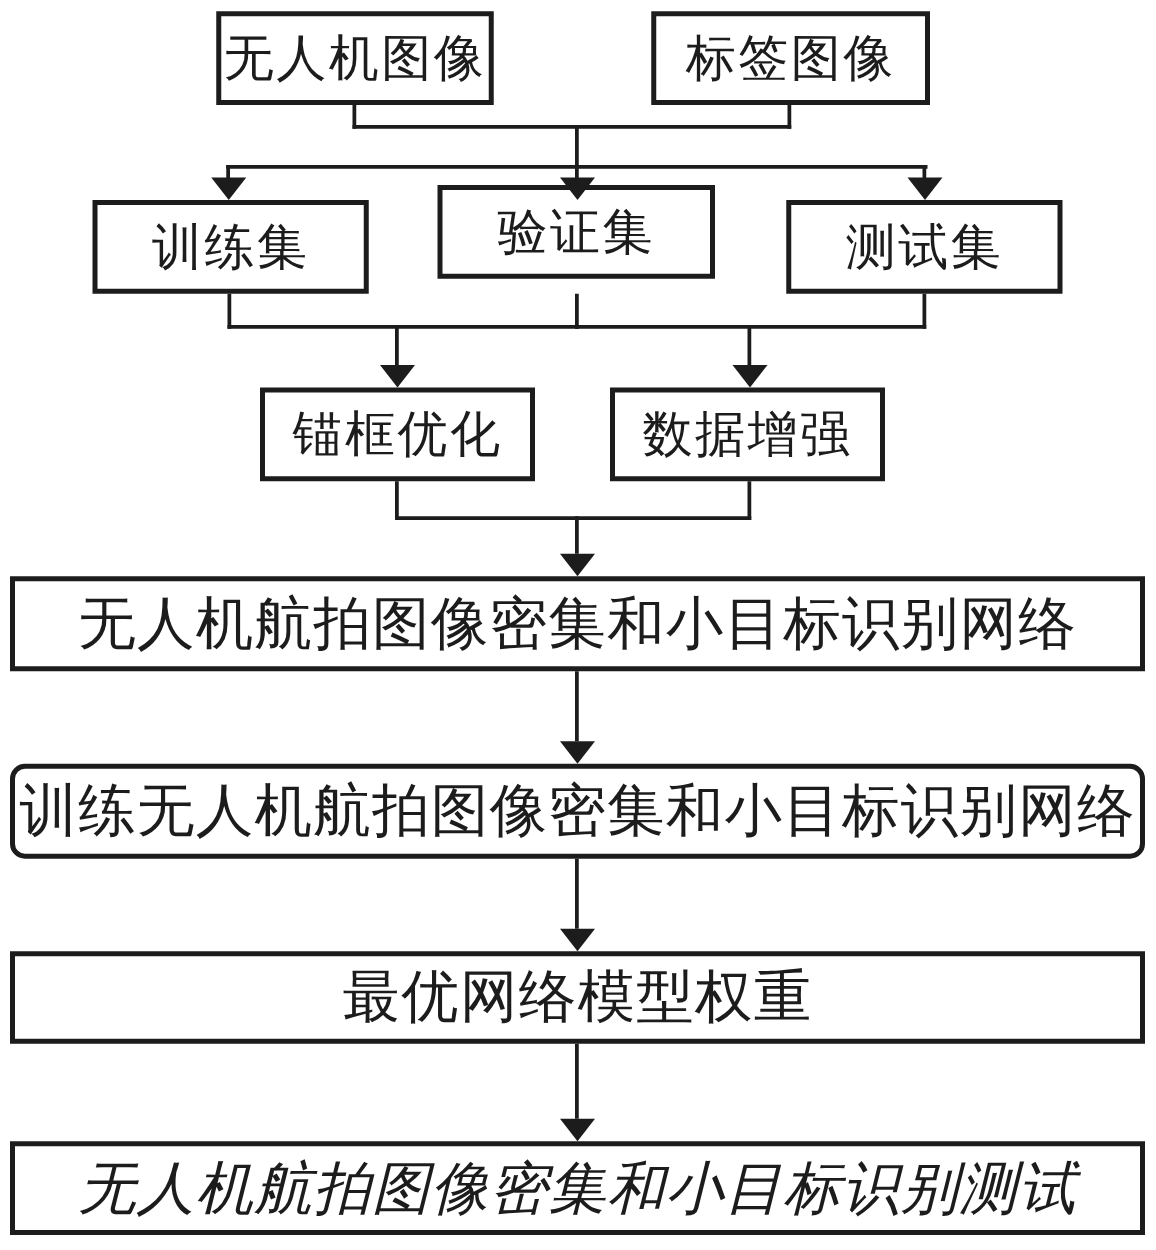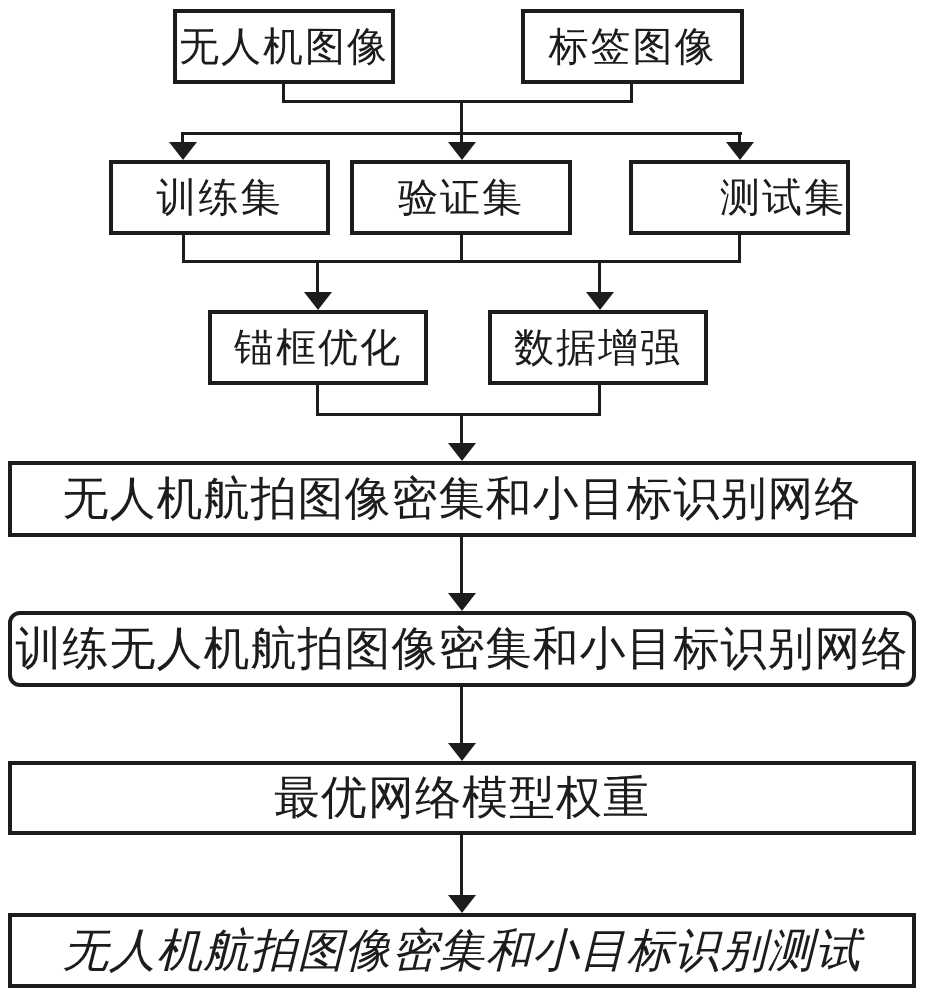--- a/index.html
+++ b/index.html
@@ -43,23 +43,23 @@
     width: 0;
     height: 0;
     border-left: 14px solid transparent;
     border-right: 14px solid transparent;
     border-top: 18px solid #1c1c1c;
   }
   
   .n-uav    { left: 173px; top: 9px;  width: 222px; height: 75px; }
   .n-label  { left: 521px; top: 9px;  width: 223px; height: 75px; justify-content: center; }
   
-  .n-train  { left: 74px;  top: 160px; width: 221px; height: 75px; margin-left: 35px; }
-  .n-valid  { left: 350px; top: 160px; width: 222px; height: 75px; }
-  .n-test   { left: 629px; top: 160px; width: 221px; height: 75px; justify-content: flex-end; }
+  .n-train  { left: 74px;  top: 160px; width: 221px; height: 75px; }
+  .n-valid  { left: 350px; top: 148px; width: 222px; height: 75px; }
+  .n-test   { left: 629px; top: 160px; width: 221px; height: 75px; }
   
   .n-anchor { left: 208px; top: 310px; width: 220px; height: 75px; }
   .n-aug    { left: 488px; top: 310px; width: 220px; height: 75px; align-items: center; }
   
   .n-net    { left: 8px; top: 461px; width: 908px; height: 76px; }
   .n-trnnet { left: 8px; top: 611px; width: 908px; height: 76px; border-radius: 12px; }
   .n-weight { left: 8px; top: 761px; width: 908px; height: 74px; }
   .n-rectst { left: 8px; top: 913px; width: 908px; height: 75px; font-style: italic; }
 </style>
 </head>

